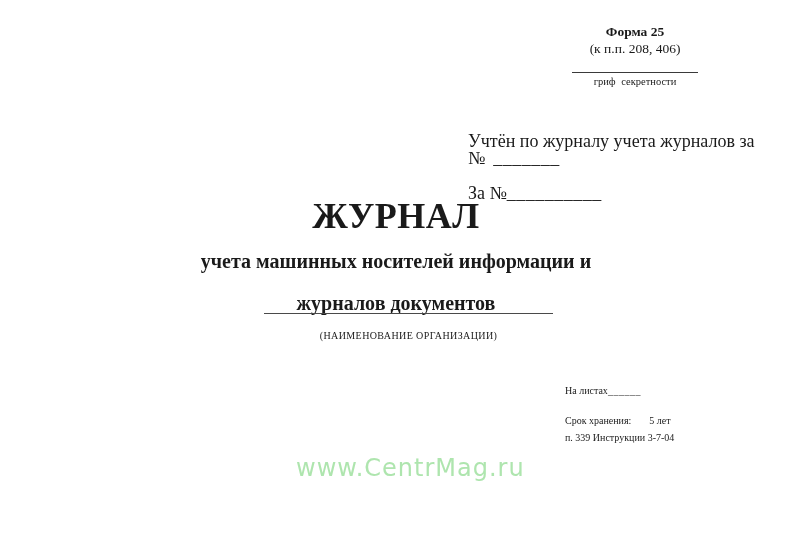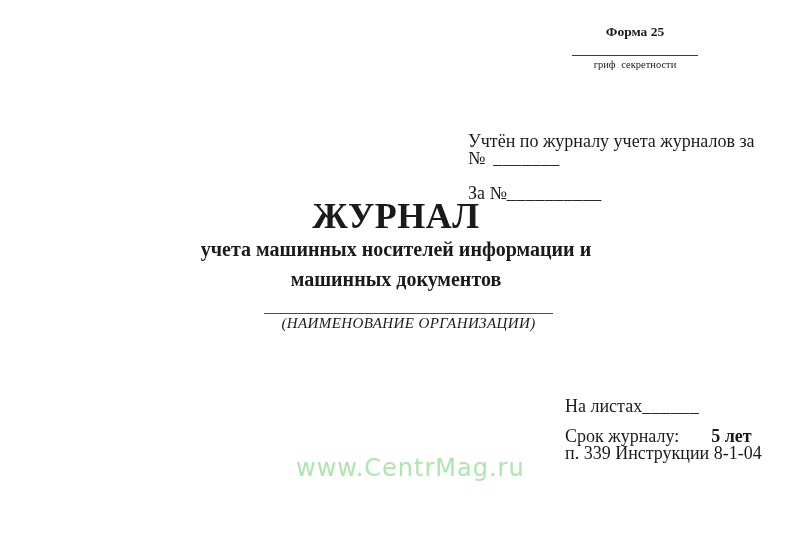--- a/index.html
+++ b/index.html
@@ -62,108 +62,108 @@
     text-align: center;
   }
   .title-main {
     margin: 0;
     font-size: 36px;
     line-height: 31px;
     font-weight: bold;
     letter-spacing: 0.5px;
   }
   .title-sub {
-    margin: 4px;
+    margin: 16px;
     font-size: 20px;
     line-height: 26px;
     font-weight: bold;
   }
 
   
   .org-block {
     position: absolute;
     left: 264px;
     top: 288px;
     width: 289px;
     text-align: center;
   }
   .org-rule {
     height: 25px;
     border-bottom: 1px solid #4a4a4a;
   }
   .org-caption {
-    margin-top: 3px;
-    font-size: 15px;
+    margin-top: 16px;
+    font-size: 10px;
     line-height: 12px;
     letter-spacing: 0.4px;
-    font-style: italic;
   }
 
   
   .footer-block {
     position: absolute;
     left: 565px;
-    top: 398px;
-    font-size: 18px;
+    top: 382px;
+    font-size: 10px;
     line-height: 17px;
   }
   .footer-block p { margin: 0; }
   .row-started  { margin-top: 16px !important; }
   .row-finished { margin-top: 13px !important; }
   .row-retention{ margin-top: 13px !important; }
-  .retention-value { margin-left: 32px; font-weight: bold; }
+  .retention-value { margin-left: 18px; }
 
   
   .watermark {
     position: absolute;
     left: 296px;
     top: 454px;
     font-family: "DejaVu Sans", sans-serif;
     font-size: 24px;
     letter-spacing: 1px;
     color: #aee5ae; 
     pointer-events: none;
   }
 </style>
 </head>
 <body>
 
 <div class="page">
 
   <div class="form-header">
     <div class="form-number">Форма 25</div>
+    <div class="form-reference">(к п.п. 208, 406)</div>
     <div class="secrecy-rule"></div>
     <div class="secrecy-caption">гриф секретности</div>
   </div>
 
   <div class="registration">
     <p class="reg-line1">
       <span>Учтён по журналу учета журналов за №</span><span class="blank blank-gap">_______</span>
     </p>
     <p class="reg-line2">
       <span>За №</span><span class="blank">__________</span>
     </p>
   </div>
 
   <div class="title-block">
     <h1 class="title-main">ЖУРНАЛ</h1>
     <div class="title-sub">учета машинных носителей информации и</div>
-    <div class="title-sub">машинных документов</div>
+    <div class="title-sub">журналов документов</div>
   </div>
 
   <div class="org-block">
     <div class="org-rule"></div>
     <div class="org-caption">(НАИМЕНОВАНИЕ ОРГАНИЗАЦИИ)</div>
   </div>
 
   <div class="footer-block">
     <p class="row-sheets">
       <span>На листах</span><span class="blank">______</span>
     </p>
     <p class="row-retention">
-      <span>Срок журналу:</span><span class="retention-value">5 лет</span>
+      <span>Срок хранения:</span><span class="retention-value">5 лет</span>
     </p>
-    <p class="row-instruction">п. 339 Инструкции 8-1-04</p>
+    <p class="row-instruction">п. 339 Инструкции 3-7-04</p>
   </div>
 
   <div class="watermark" style="color: rgb(174, 229, 174);">www.CentrMag.ru</div>
 
 </div>
 
 </body></html>

